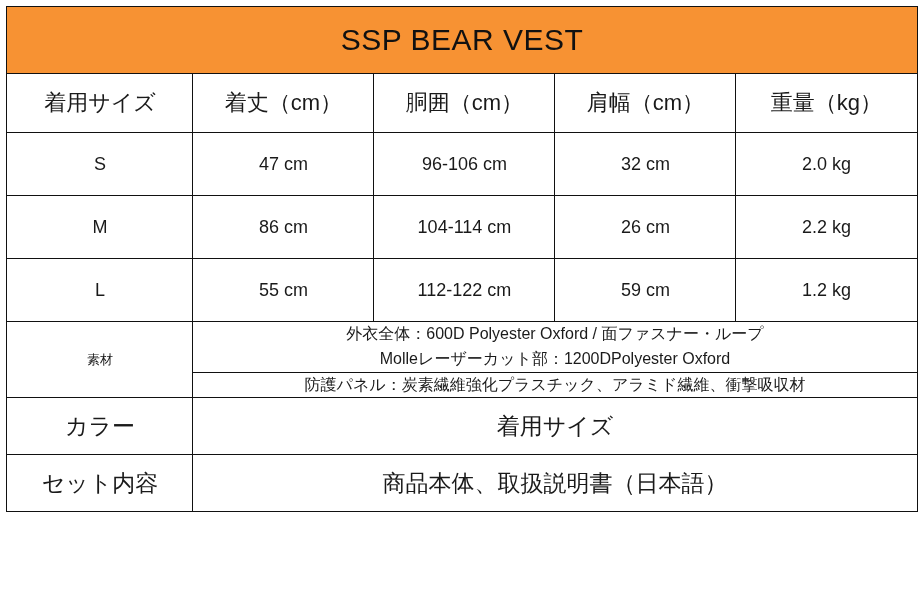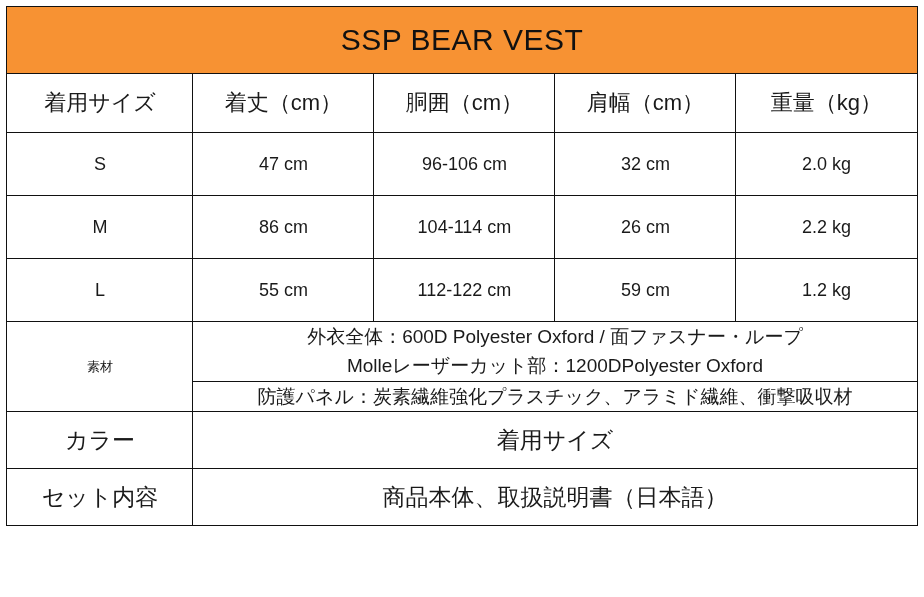--- a/index.html
+++ b/index.html
@@ -42,21 +42,21 @@
   .size-row td {
     height: 62px;
     font-size: 18px;
   }
   .label-cell {
     font-size: 13px;
   }
   .material-text {
     text-align: left;
     padding: 14px 16px;
-    font-size: 19px;
+    font-size: 16px;
     line-height: 1.55;
   }
   .material-text .line {
     display: block;
     white-space: nowrap;
   }
   .plain-row td {
     height: 56px;
     font-size: 23px;
   }

